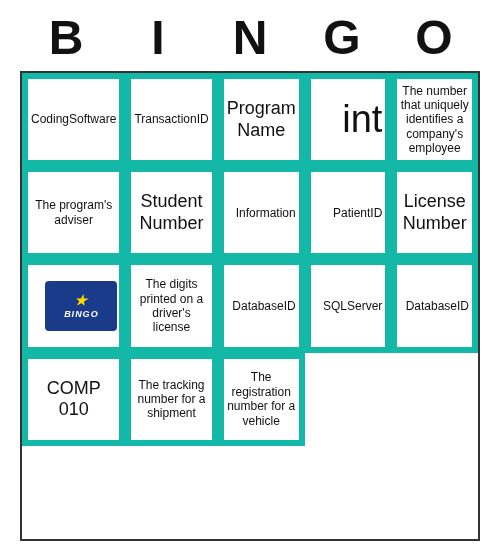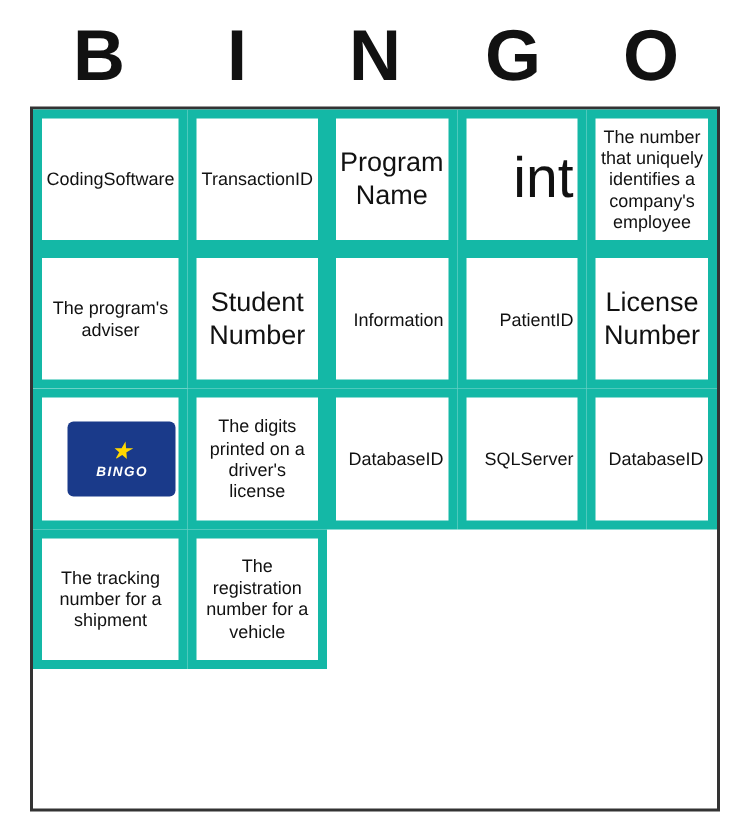--- a/index.html
+++ b/index.html
@@ -154,20 +154,23 @@
   <div class="cell">
       <span>DatabaseID</span>
     </div>
 
   <div class="cell">
       <span>SQLServer</span>
     </div>
   <div class="cell">
       <span>DatabaseID</span>
     </div>
+  <div class="cell medium">
+      <span>COMP 010</span>
+    </div>
   <div class="cell">
       <span>The tracking number for a shipment</span>
     </div>
   <div class="cell">
       <span>The registration number for a vehicle</span>
     </div>
 
 </div>
 
 </body></html>

